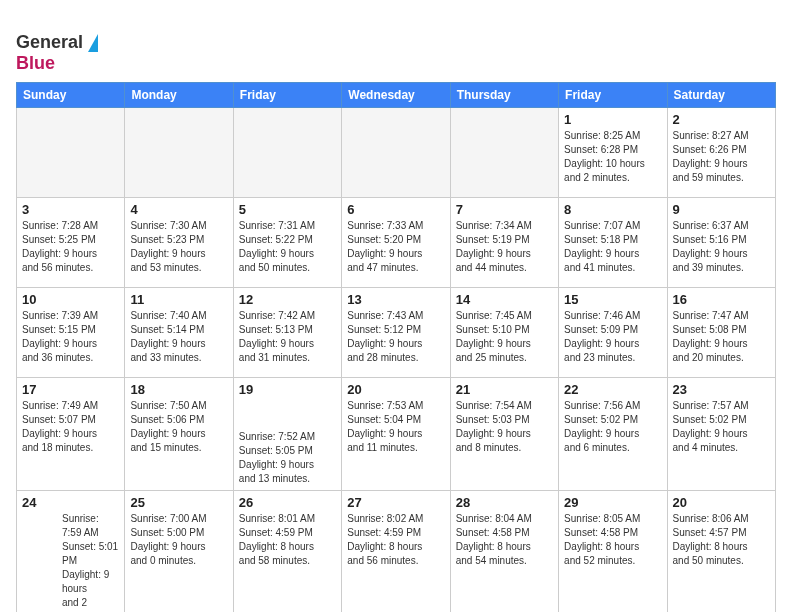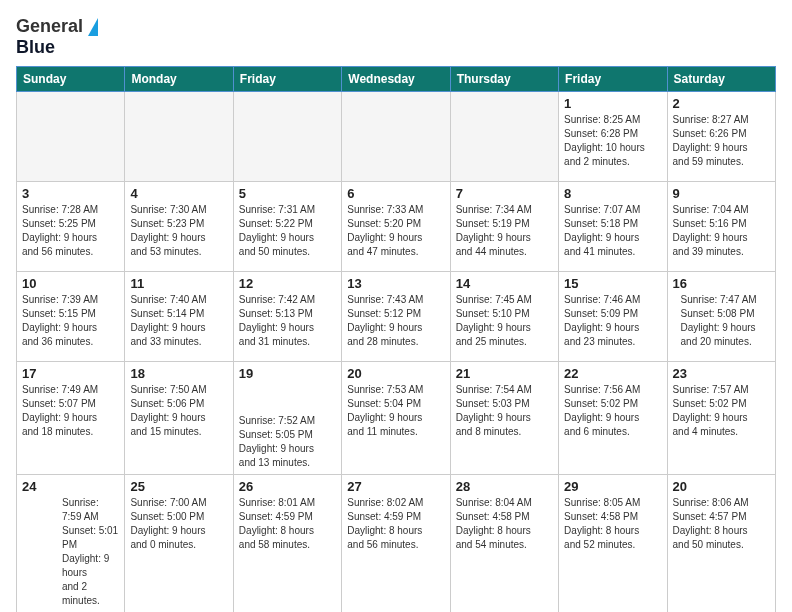--- a/index.html
+++ b/index.html
@@ -13,35 +13,36 @@
     .header-section {
       display: flex;
       justify-content: space-between;
       align-items: flex-start;
       margin-bottom: 8px;
     }
     .logo {
       display: flex;
       flex-direction: column;
       align-items: flex-start;
+      margin-top: 16px;
     }
     .logo-text {
       display: flex;
       align-items: center;
       gap: 2px;
     }
     .logo-general {
       font-size: 18px;
       font-weight: bold;
       color: #333;
     }
     .logo-blue {
       font-size: 18px;
       font-weight: bold;
-      color: #0f172a;
+      color: #be185d;
     }
     .logo-triangle {
       width: 0;
       height: 0;
       border-left: 10px solid transparent;
       border-bottom: 18px solid #1a9ee0;
       margin-left: 3px;
     }
     .title-block {
       text-align: right;
@@ -54,21 +55,21 @@
     .location-title {
       font-size: 16px;
       color: #444;
     }
     .calendar {
       width: 100%;
       border-collapse: collapse;
       table-layout: fixed;
     }
     .calendar th {
-      background: #0f766e;
+      background: #3b82f6;
       color: #fff;
       font-size: 12px;
       font-weight: bold;
       text-align: left;
       padding: 5px 6px;
       border: 1px solid #5090d0;
     }
     .calendar td {
       border: 1px solid #ccc;
       vertical-align: top;
@@ -178,21 +179,21 @@
         </td>
         <td>
           <span class="day-number">8</span>
           <div class="day-info" style="white-space: pre-line;">Sunrise: 7:07 AM
 Sunset: 5:18 PM
 Daylight: 9 hours
 and 41 minutes.</div>
         </td>
         <td>
           <span class="day-number">9</span>
-          <div class="day-info" style="white-space: pre-line;">Sunrise: 7:04 AM
+          <div class="day-info" style="white-space: pre-line;">Sunrise: 6:37 AM
 Sunset: 5:16 PM
 Daylight: 9 hours
 and 39 minutes.</div>
         </td>
       </tr>
       <tr>
         <td>
           <span class="day-number">10</span>
           <div class="day-info" style="white-space: pre-line;">Sunrise: 7:39 AM
 Sunset: 5:15 PM
@@ -229,21 +230,21 @@
         </td>
         <td>
           <span class="day-number">15</span>
           <div class="day-info" style="white-space: pre-line;">Sunrise: 7:46 AM
 Sunset: 5:09 PM
 Daylight: 9 hours
 and 23 minutes.</div>
         </td>
         <td>
           <span class="day-number">16</span>
-          <div class="day-info" style="white-space: pre-line; margin-left: 8px;">Sunrise: 7:47 AM
+          <div class="day-info" style="white-space: pre-line;">Sunrise: 7:47 AM
 Sunset: 5:08 PM
 Daylight: 9 hours
 and 20 minutes.</div>
         </td>
       </tr>
       <tr>
         <td>
           <span class="day-number">17</span>
           <div class="day-info" style="white-space: pre-line;">Sunrise: 7:49 AM
 Sunset: 5:07 PM

